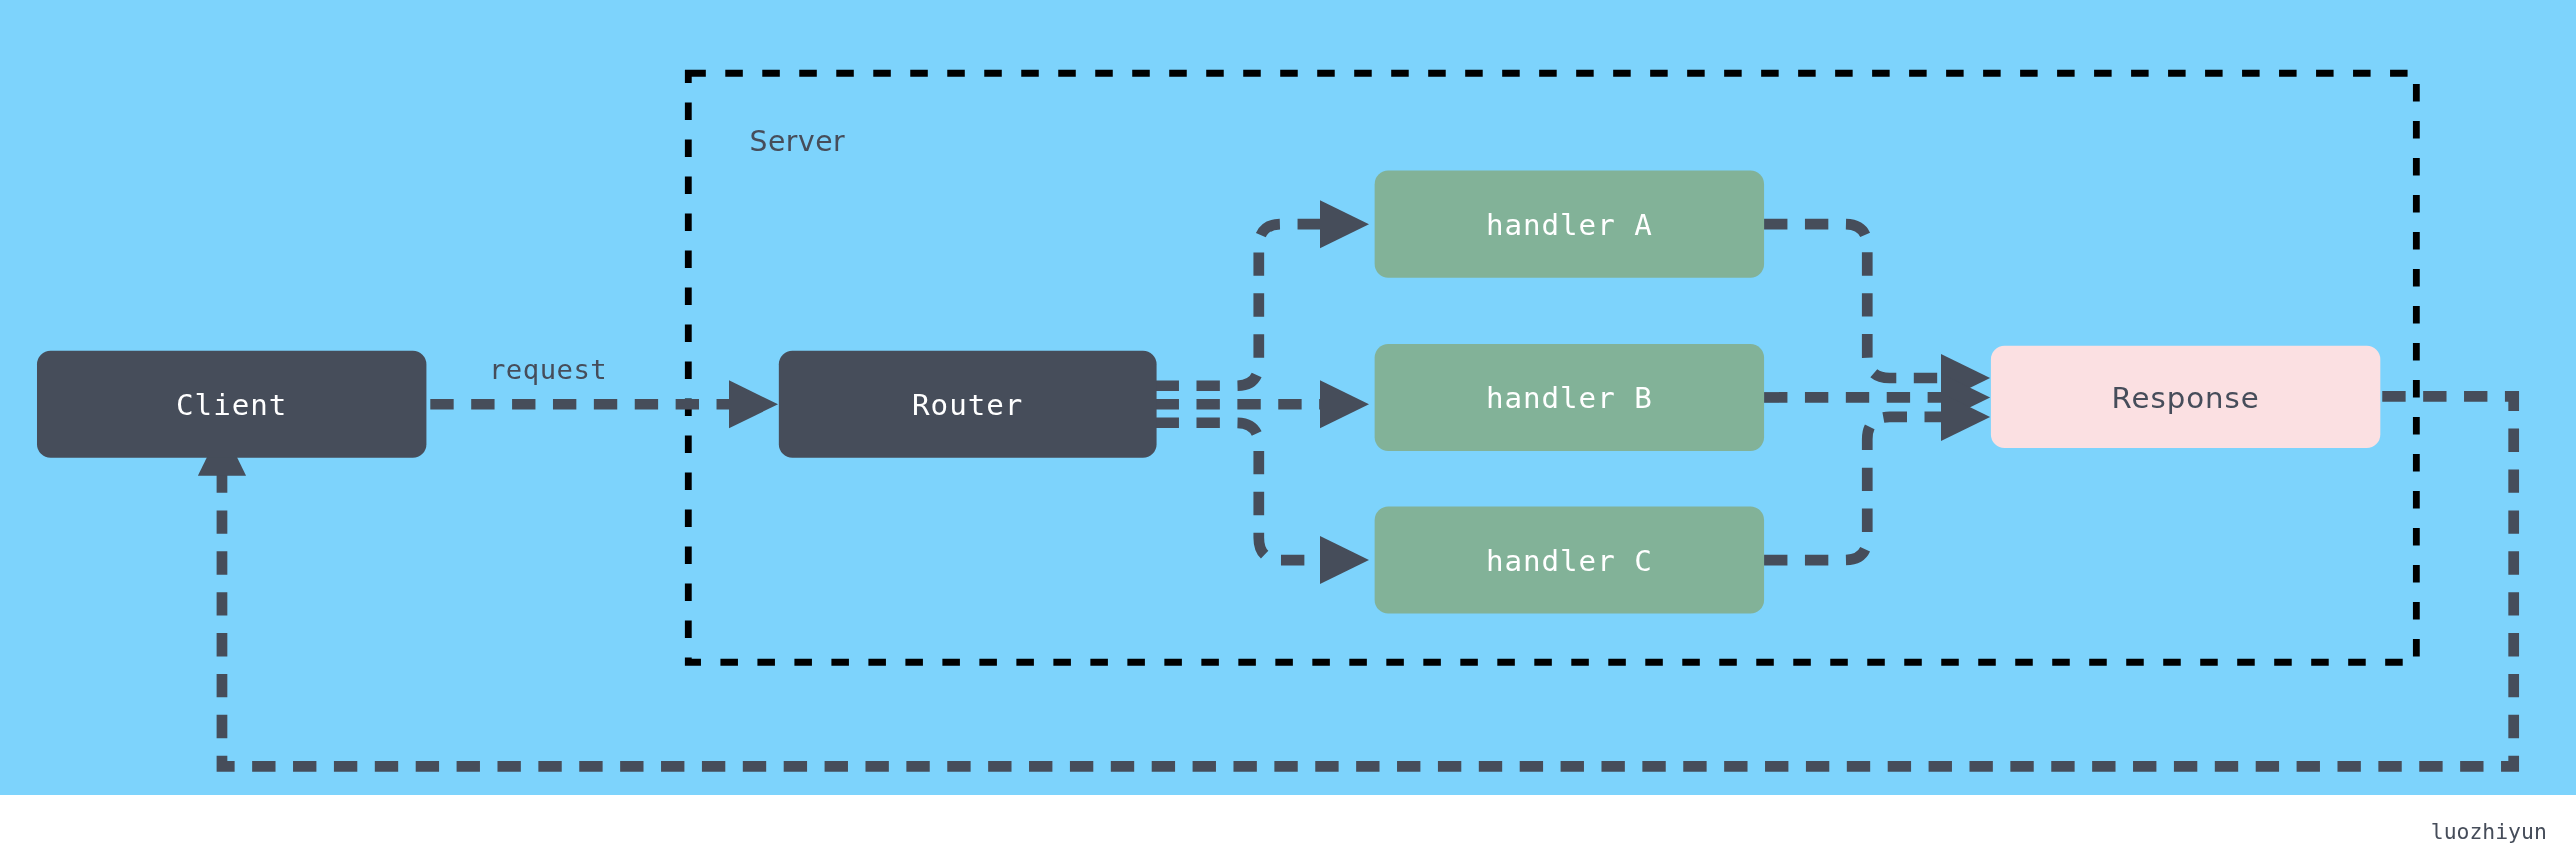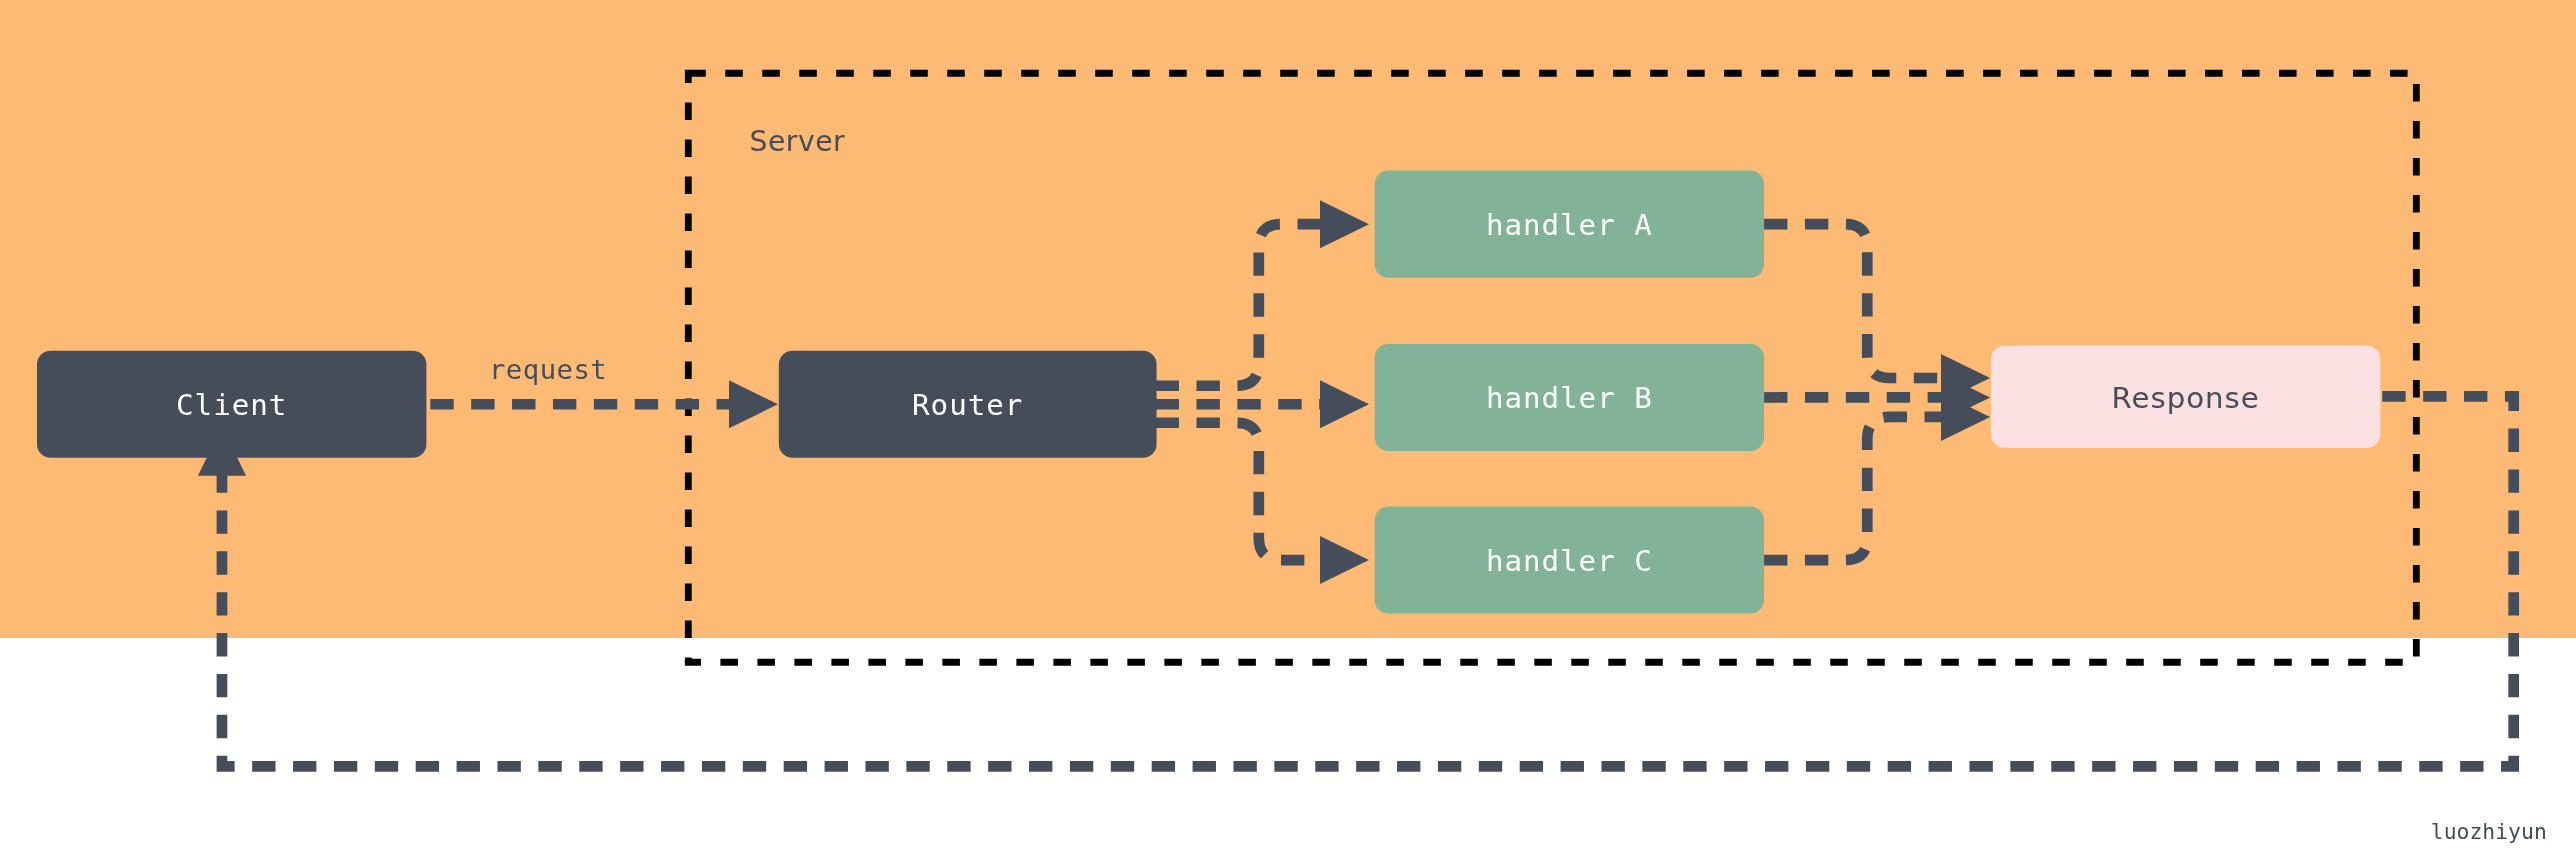--- a/index.html
+++ b/index.html
@@ -9,22 +9,22 @@
   }
   body {
     width: 2576px;
     height: 865px;
     overflow: hidden;
     font-family: "DejaVu Sans Mono", monospace;
   }
   #diagram-root {
     position: relative;
     width: 2576px;
-    height: 638px;
-    background: #fdba74;
+    height: 795px;
+    background: #7dd3fc;
   }
   svg.canvas {
     position: absolute;
     top: 0;
     left: 0;
     width: 2576px;
     height: 865px;
   }
   .node-label-mono {
     font-family: "DejaVu Sans Mono", monospace;

